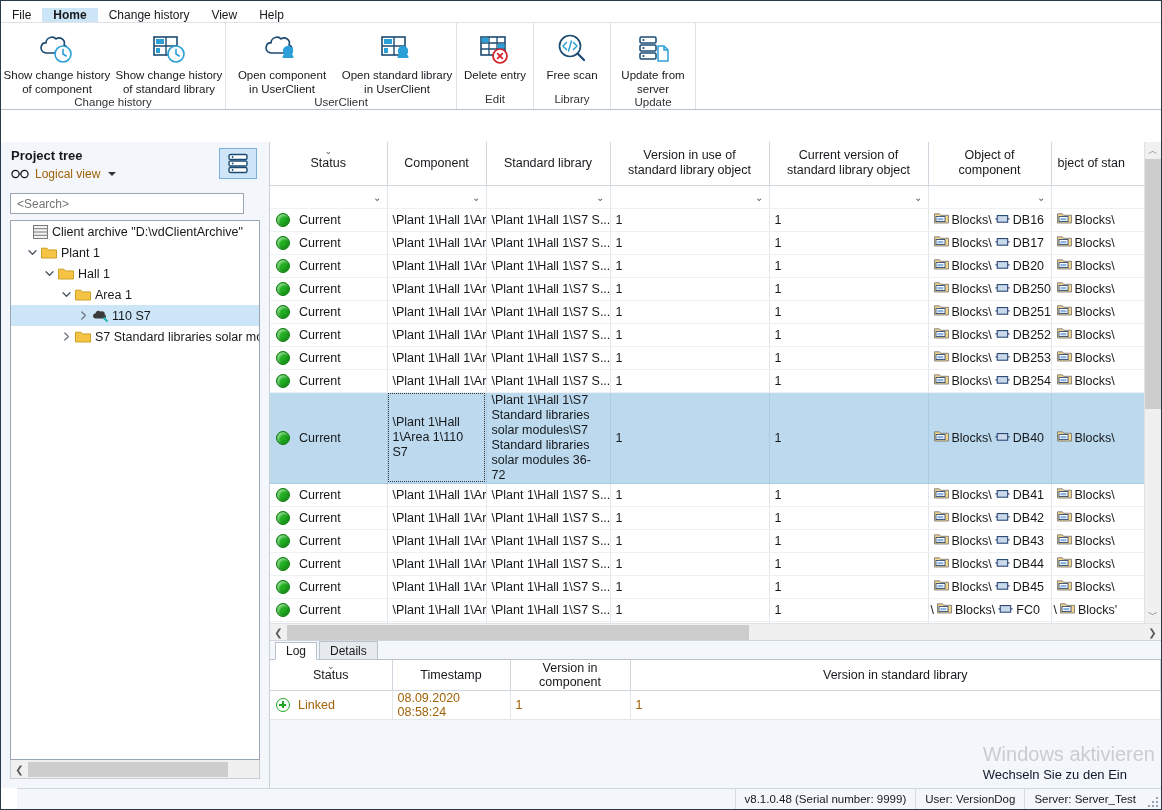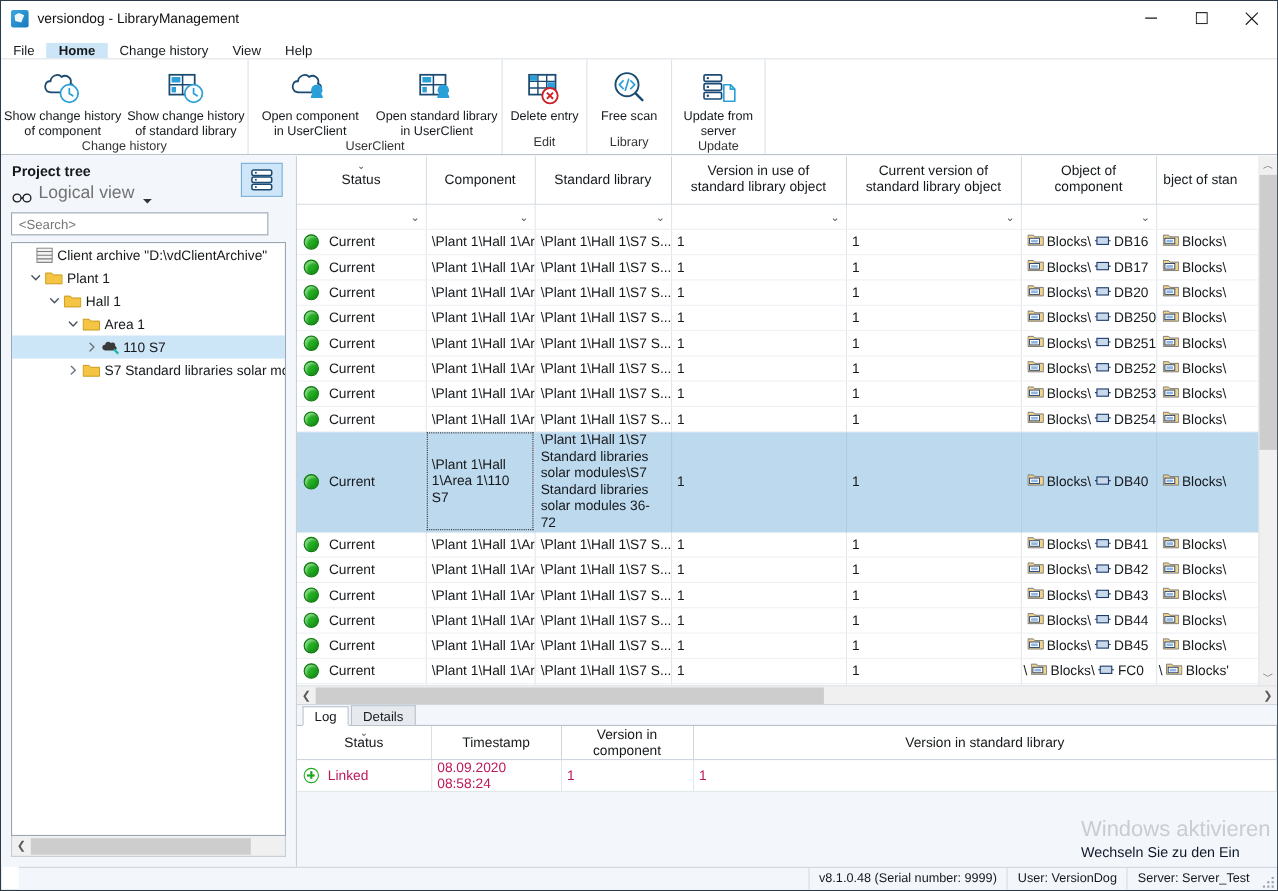--- a/index.html
+++ b/index.html
@@ -145,23 +145,23 @@
     height: 48px;
     padding: 6px 8px 0 10px;
     display: flex; align-items: flex-start;
     position: relative;
   }
   .tree-title {
     font-size: 13px; font-weight: bold; color: #16191c;
     line-height: 16px;
   }
   .tree-sub {
-    display: flex; align-items: flex-end;
+    display: flex; align-items: center;
     margin-top: 3px;
-    font-size: 16px; color: #737373;
+    font-size: 12px; color: #a16207;
   }
   .glasses { margin-right: 6px; display:inline-flex; }
   .caret-dn {
     margin-left: 8px;
     width: 0; height: 0;
     border-left: 4px solid transparent;
     border-right: 4px solid transparent;
     border-top: 4px solid #333;
     display: inline-block;
   }
@@ -409,21 +409,21 @@
   table.logtable th .hsort {
     position: absolute; left: 50%; transform: translateX(-50%);
     top: 1px; color: #5a5a5a; font-size: 9px;
   }
   table.logtable td {
     height: 23px;
     border-right: 1px solid #e2e7ec;
     border-bottom: 1px solid #e2e7ec;
     padding: 0 5px;
     vertical-align: middle;
-    color: #be185d;
+    color: #a16207;
   }
   .logstatus { display: flex; align-items: center; gap: 8px; padding-left: 6px; }
   .plusico {
     width: 14px; height: 14px; border-radius: 50%;
     border: 1.5px solid #1fa81f;
     position: relative; flex: none;
   }
   .plusico::before, .plusico::after {
     content: ""; position: absolute; background: #1fa81f;
   }
@@ -465,41 +465,20 @@
     width: 16px; height: 21px;
     display: flex; align-items: flex-end; justify-content: flex-end;
     padding: 0 2px 2px 0;
   }
 </style>
 </head>
 <body>
 
 <div id="app">
 
-  <div class="titlebar">
-    <div class="title-icon"></div>
-    <div class="title-text">versiondog - LibraryManagement</div>
-    <div class="winbtns">
-      <div class="winbtn">
-        <svg width="11" height="11" viewBox="0 0 11 11">
-            <path d="M0 5.5 H11" stroke="#16191c" stroke-width="1"></path>
-          </svg>
-      </div>
-      <div class="winbtn">
-        <svg width="11" height="11" viewBox="0 0 11 11">
-            <rect x="0.5" y="0.5" width="10" height="10" fill="none" stroke="#16191c" stroke-width="1"></rect>
-          </svg>
-      </div>
-      <div class="winbtn">
-        <svg width="12" height="12" viewBox="0 0 12 12">
-            <path d="M0.5 0.5 L11.5 11.5 M11.5 0.5 L0.5 11.5" stroke="#16191c" stroke-width="1"></path>
-          </svg>
-      </div>
-    </div>
-  </div>
 
   <div class="menubar">
     <div class="menuitem">File</div>
     <div class="menuitem active">Home</div>
     <div class="menuitem">Change history</div>
     <div class="menuitem">View</div>
     <div class="menuitem">Help</div>
   </div>
 
   <div class="ribbon">

